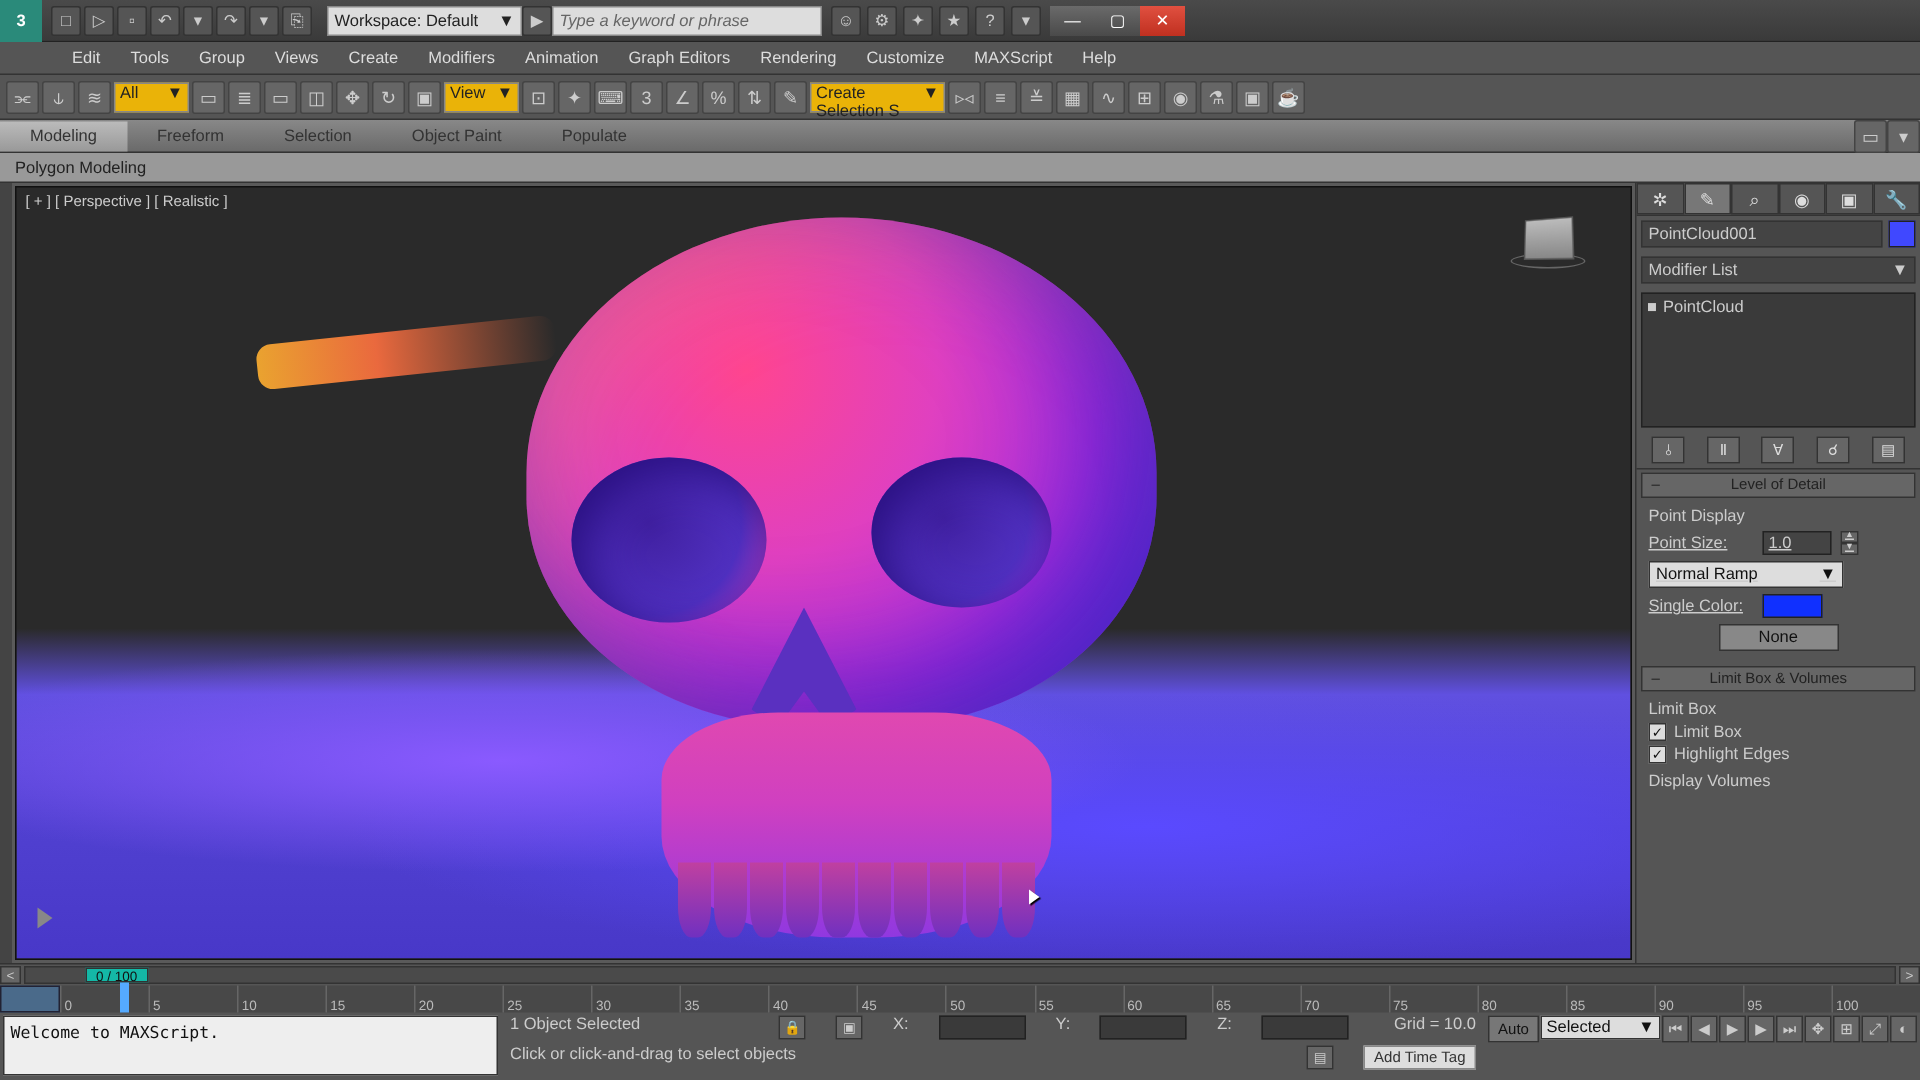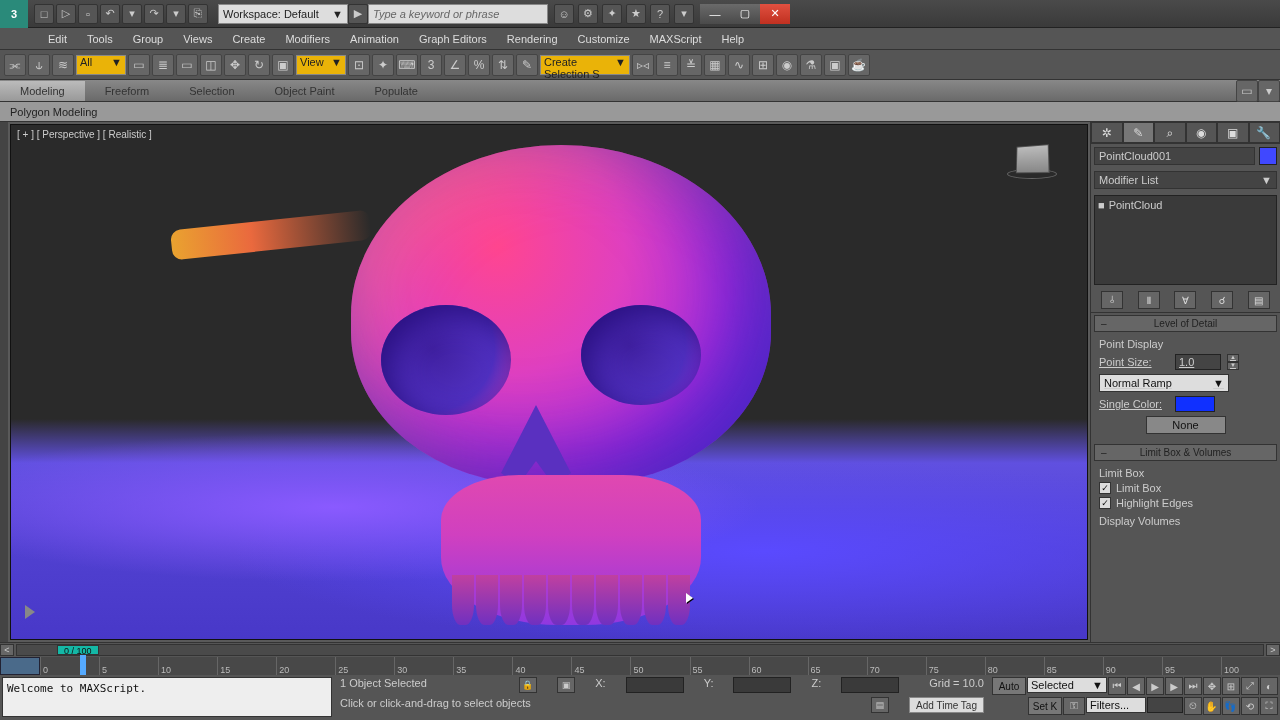--- a/index.html
+++ b/index.html
@@ -99,21 +99,21 @@
 .ruler { flex:1; position:relative; height:18px; }
 .ruler-ticks { position:absolute; inset:0; display:flex; }
 .tick { flex:1; border-left:1px solid #666; color:#bbb; font-size:9px; padding-left:2px; display:flex; align-items:flex-end; }
 .marker { position:absolute; left:40px; top:-2px; width:6px; height:20px; background:#5af; }
 .status-row { height:44px; display:flex; }
 .mxs-box { width:330px; margin:2px; background:#eee; border:1px solid #333; color:#111; padding:4px; font-family:monospace; font-size:11px; }
 .status-mid { flex:1; display:flex; flex-direction:column; justify-content:center; padding:2px 6px; color:#ccc; }
 .status-line { display:flex; align-items:flex-start; gap:20px; height:20px; }
 .coord-field { width:58px; height:16px; background:#3a3a3a; border:1px solid #222; }
 .mini-btn { width:18px; height:16px; background:#666; border:1px solid #333; display:flex; align-items:center; justify-content:center; font-size:9px; }
-.status-right { width:290px; display:flex; flex-direction:column; padding:2px; gap:2px; }
+.status-right { width:290px; display:flex; flex-direction:row; padding:2px; gap:2px; }
 .play-ctrls { display:flex; gap:1px; justify-content:flex-end; }
 .pc-btn { width:18px; height:18px; background:#666; border:1px solid #333; color:#ccc; display:flex; align-items:center; justify-content:center; font-size:10px;}
 .sel-dd { background:#ddd; color:#111; border:1px solid #333; height:16px; width:80px; display:flex; align-items:center; padding:0 3px; justify-content:space-between; font-size:10px;}
 .addtag { background:#ddd; color:#333; border:1px solid #888; height:16px; padding:0 6px; display:flex; align-items:center; font-size:10px;}
 </style>
 </head>
 <body>
 
 <div class="titlebar">
   <div class="app-icon">3</div>

